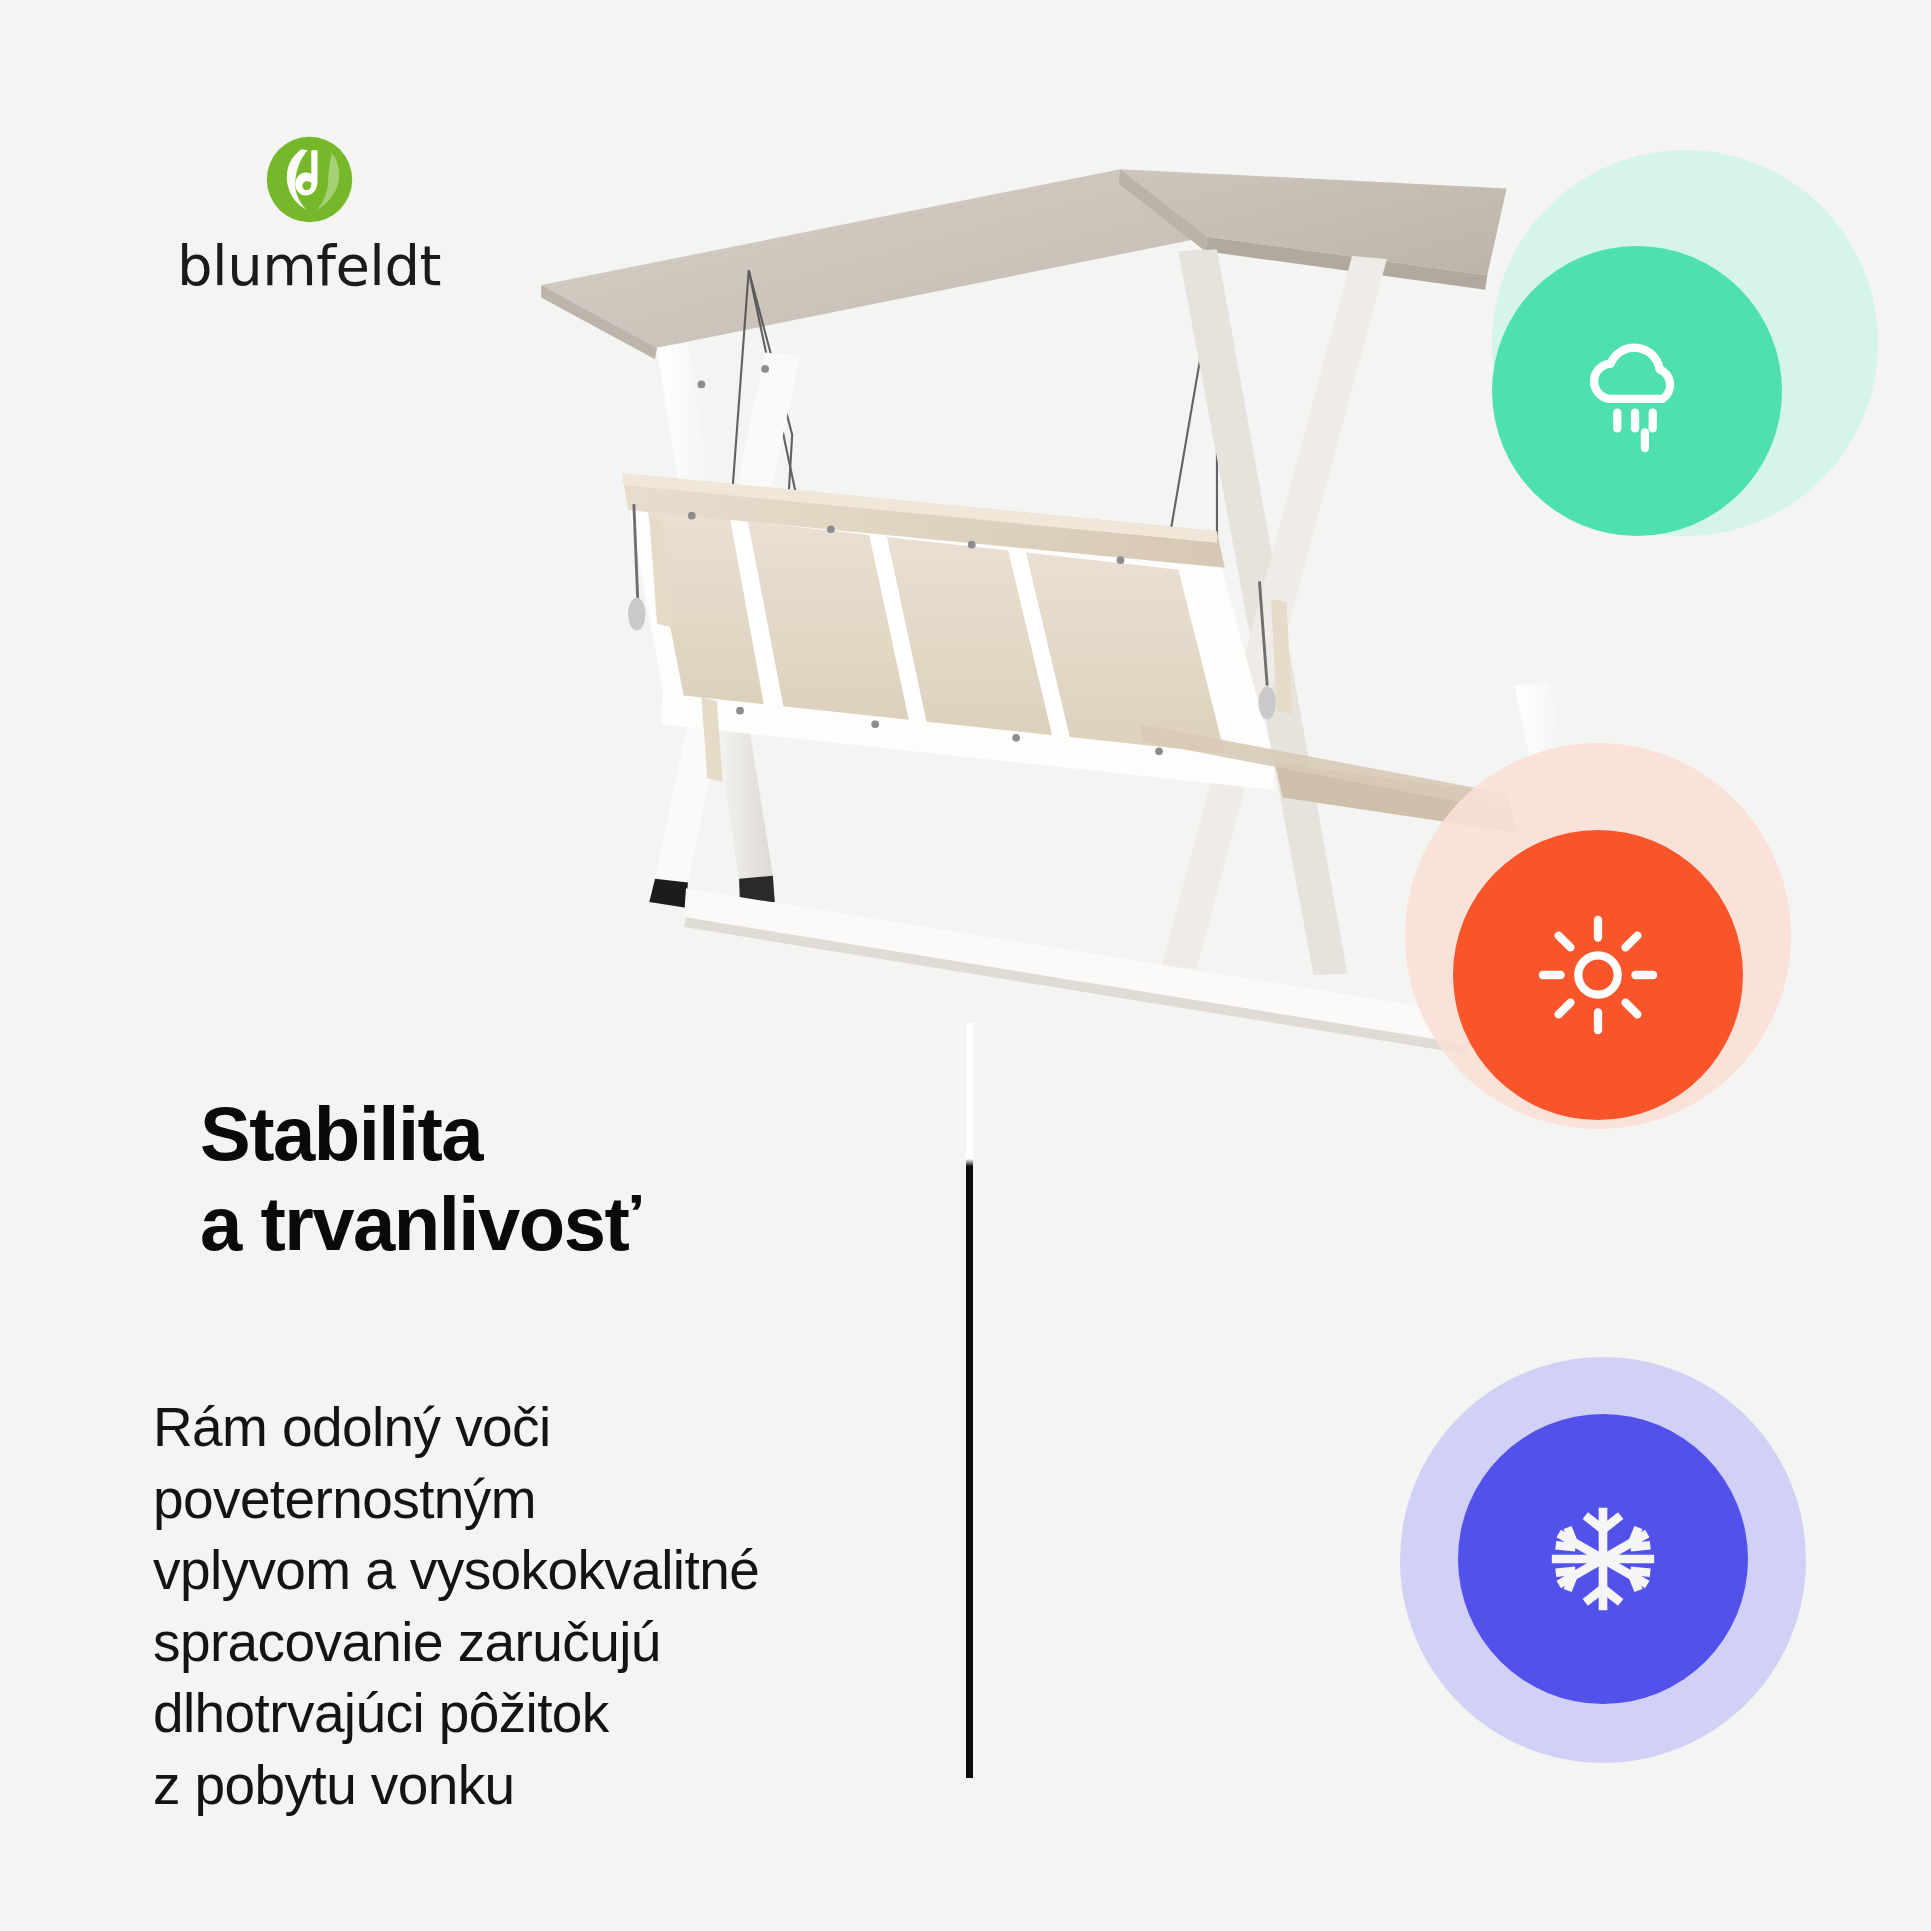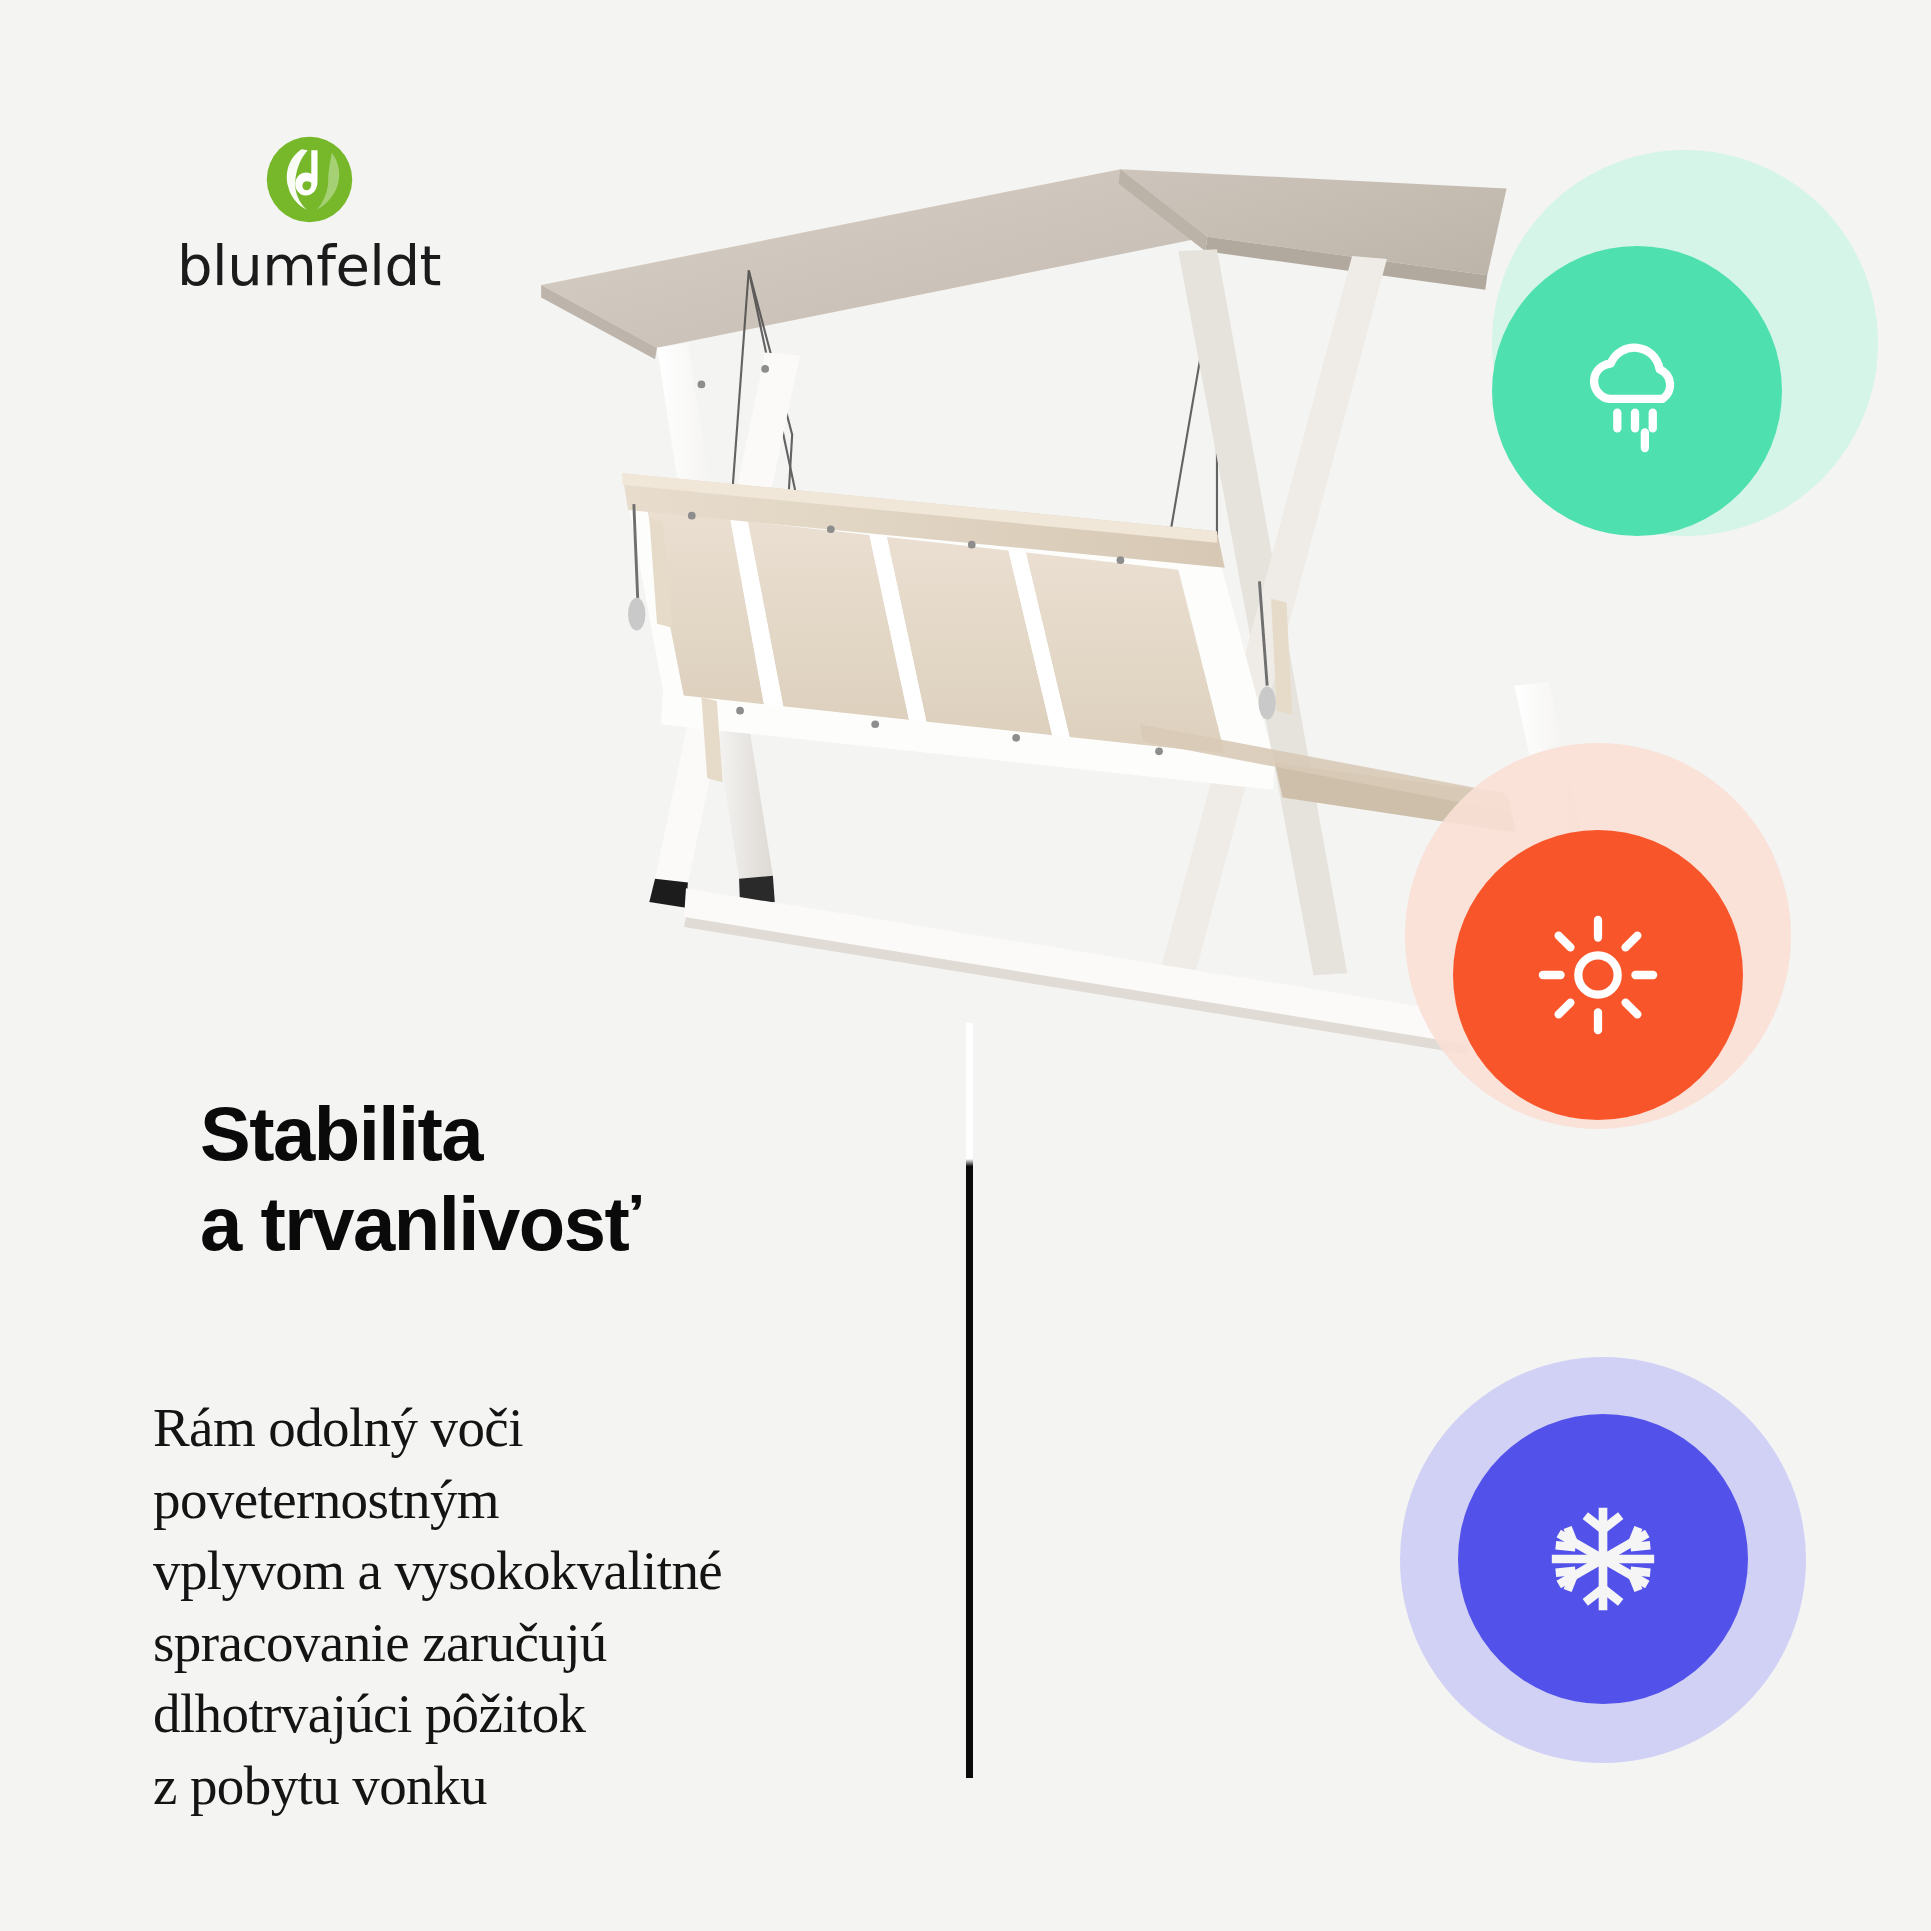--- a/index.html
+++ b/index.html
@@ -61,21 +61,21 @@
     font-weight:700;
     font-size:76px;
     line-height:1.19;
     letter-spacing:-1.5px;
     color:#0a0a0a;
     white-space:pre-line;
     margin-left:47px;
   }
   .body-copy {
     position:absolute; left:153px; top:1392px; width:772px;
-    font-family:Liberation Serif, serif;
+    font-family:Liberation Sans, sans-serif;
     font-weight:400;
     font-size:55px;
     line-height:1.30;
     letter-spacing:-0.6px;
     color:#141414;
     white-space:pre-line;
   }
 </style>
 </head>
 <body style="background: rgb(244, 244, 243);">

